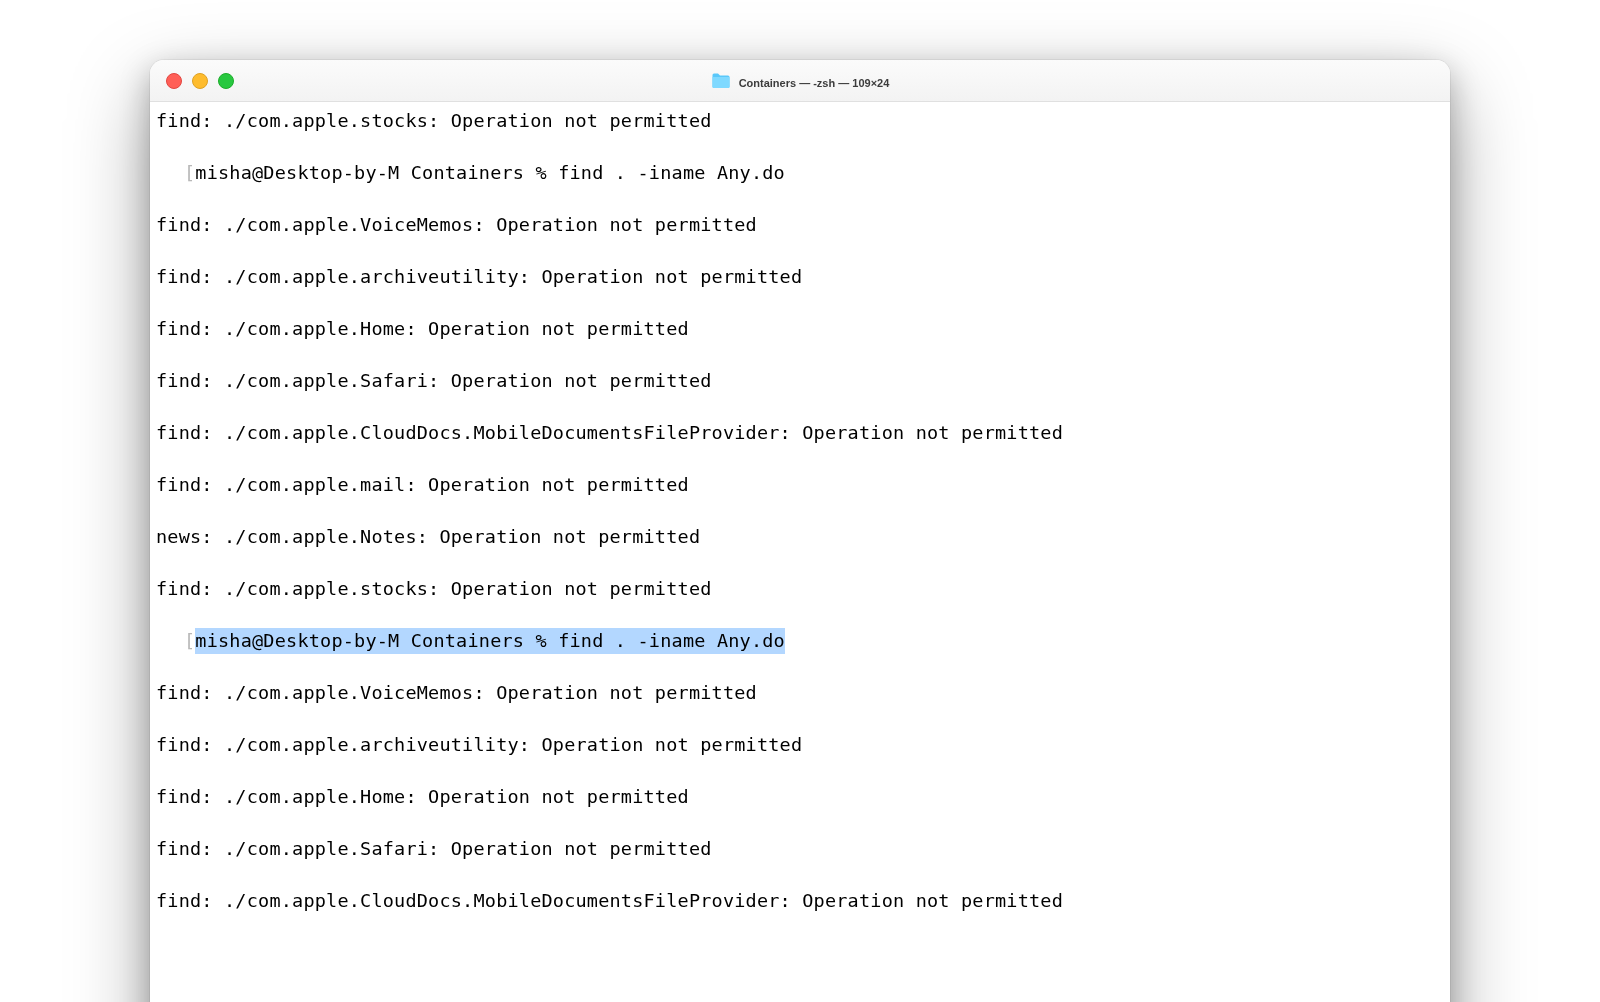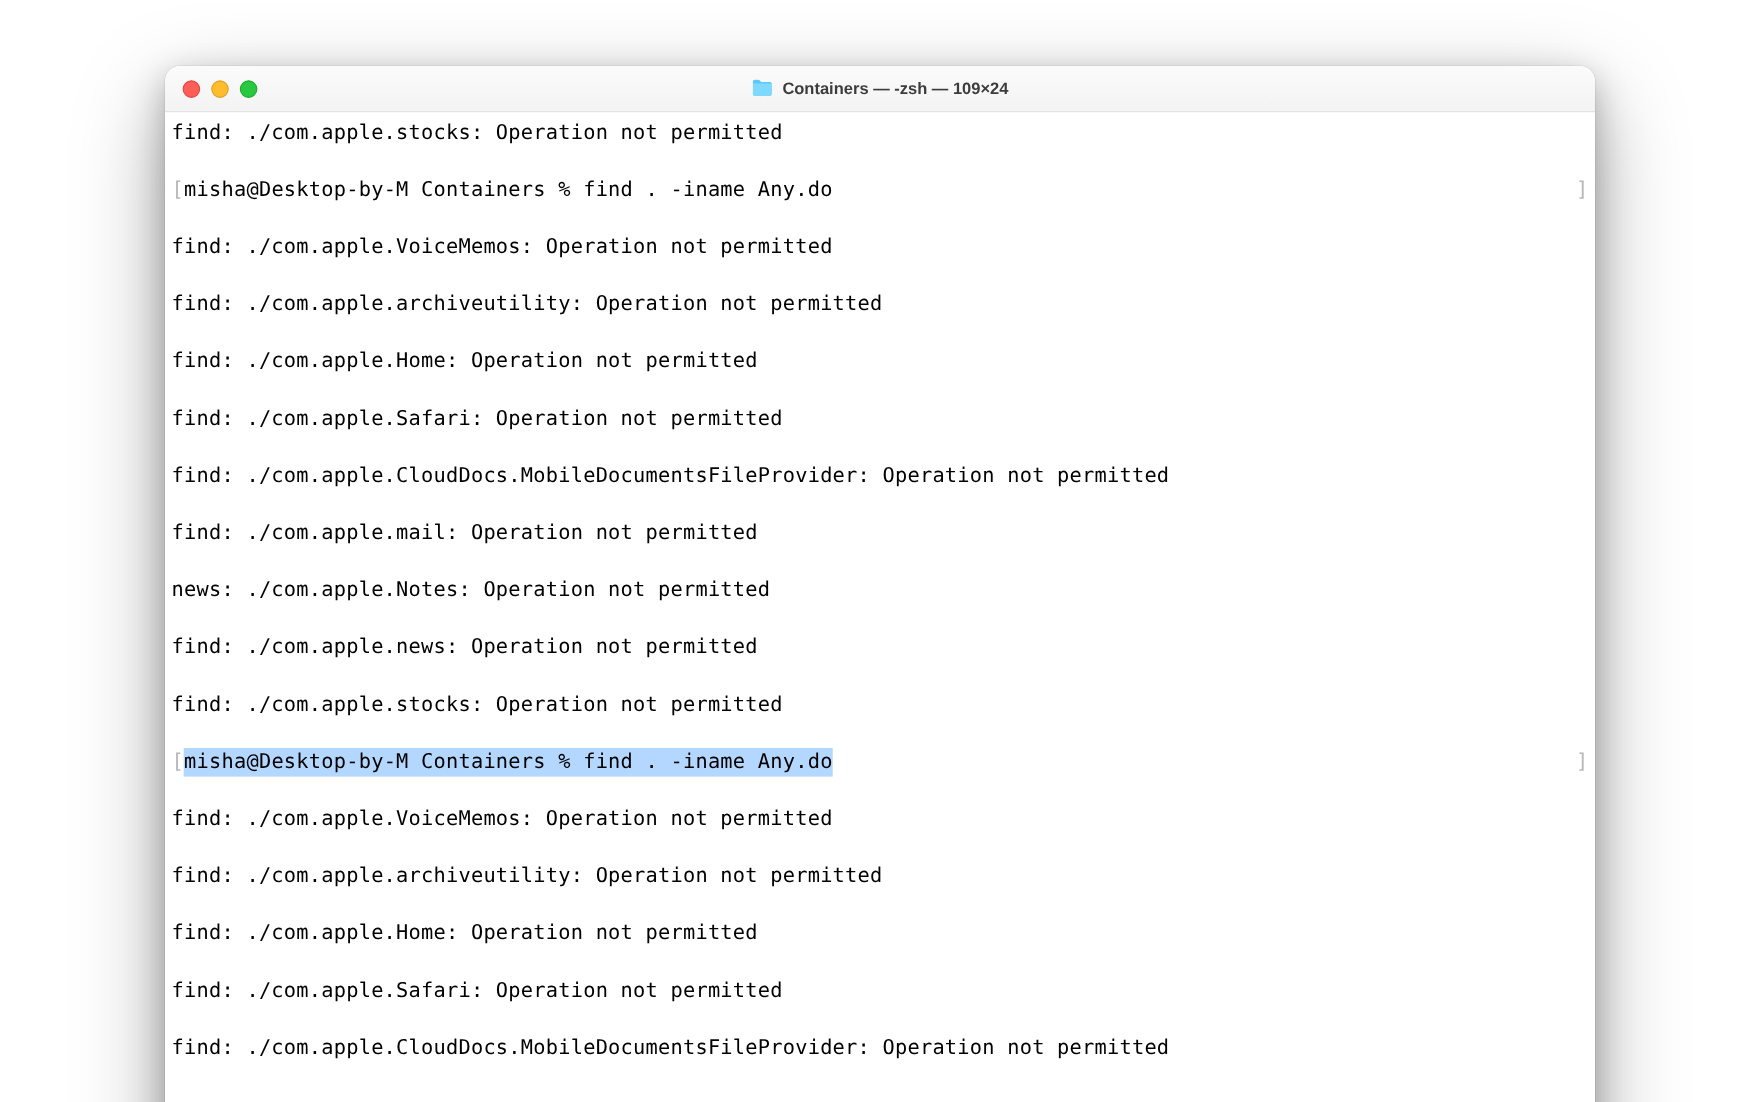--- a/index.html
+++ b/index.html
@@ -50,25 +50,25 @@
       height: 16px;
       border-radius: 50%;
     }
     .tl-close { background: #ff5f57; border: 1px solid #e24640; }
     .tl-min   { background: #febc2e; border: 1px solid #dea123; }
     .tl-max   { background: #28c840; border: 1px solid #1dad2b; }
 
     .title-area {
       flex: 1;
       display: flex;
-      align-items: flex-start;
+      align-items: flex-end;
       justify-content: center;
       gap: 8px;
       font-weight: 700;
-      font-size: 15px;
+      font-size: 11px;
       color: #3c3c3c;
     }
 
     .folder-icon {
       width: 20px;
       height: 16px;
       position: relative;
     }
     .folder-icon svg { display: block; }
 
@@ -85,20 +85,21 @@
 
     .line {
       display: block;
       position: relative;
     }
 
     .line.prompt-row {
       display: flex;
       justify-content: space-between;
       width: 100%;
+      margin-left: 28px;
     }
 
     .bracket {
       color: #b8b8b8;
     }
 
     .highlighted-segment {
       background: #b3d7ff;
       display: inline-block;
     }
@@ -127,21 +128,20 @@
 
   <div class="terminal-body" id="terminal-body"><span class="line">find: ./com.apple.stocks: Operation not permitted</span>
 <span class="line prompt-row"><span><span class="bracket">[</span><span>misha@Desktop-by-M Containers % find . -iname Any.do</span></span><span class="bracket">]</span></span>
 <span class="line">find: ./com.apple.VoiceMemos: Operation not permitted</span>
 <span class="line">find: ./com.apple.archiveutility: Operation not permitted</span>
 <span class="line">find: ./com.apple.Home: Operation not permitted</span>
 <span class="line">find: ./com.apple.Safari: Operation not permitted</span>
 <span class="line">find: ./com.apple.CloudDocs.MobileDocumentsFileProvider: Operation not permitted</span>
 <span class="line">find: ./com.apple.mail: Operation not permitted</span>
 <span class="line">news: ./com.apple.Notes: Operation not permitted</span>
-<span class="line">find: ./com.apple.news: Operation not permitted</span>
 <span class="line">find: ./com.apple.stocks: Operation not permitted</span>
 <span class="line prompt-row"><span><span class="bracket">[</span><span class="highlighted-segment">misha@Desktop-by-M Containers % find . -iname Any.do</span></span><span class="bracket">]</span></span>
 <span class="line">find: ./com.apple.VoiceMemos: Operation not permitted</span>
 <span class="line">find: ./com.apple.archiveutility: Operation not permitted</span>
 <span class="line">find: ./com.apple.Home: Operation not permitted</span>
 <span class="line">find: ./com.apple.Safari: Operation not permitted</span>
 <span class="line">find: ./com.apple.CloudDocs.MobileDocumentsFileProvider: Operation not permitted</span>
 
 
 

